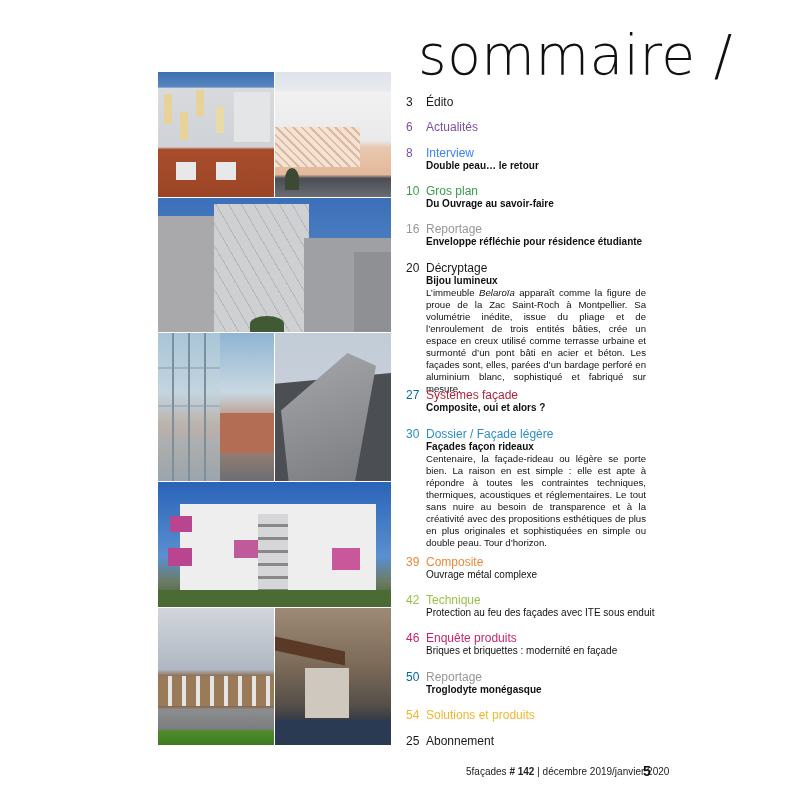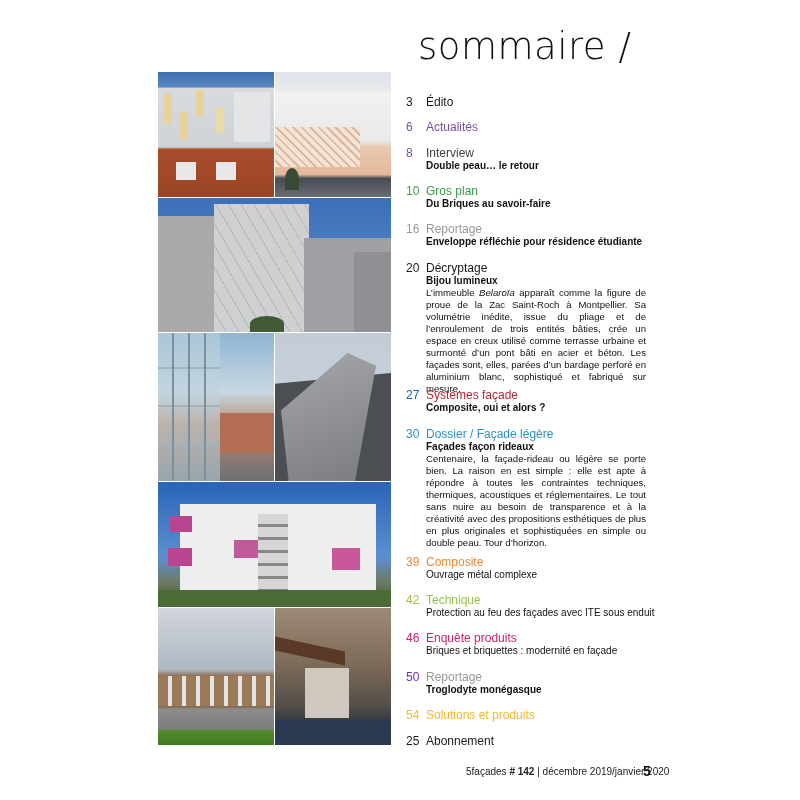--- a/index.html
+++ b/index.html
@@ -1,19 +1,19 @@
 <!DOCTYPE html>
 <html><head>
 <meta charset="utf-8">
 <style>
   html, body { margin:0; padding:0; }
   body { width:800px; height:800px; background:#ffffff; position:relative; overflow:hidden;
          font-family:"Liberation Sans", sans-serif; color:#1a1a1a; }
   .title { position:absolute; left:418px; top:28px; font-family:"DejaVu Sans", sans-serif;
-           font-weight:200; font-size:37px; letter-spacing:0.5px; color:#111; line-height:1; }
+           font-weight:200; font-size:55px; letter-spacing:0.5px; color:#111; line-height:1; }
   .collage { position:absolute; left:158px; top:72px; width:233px; height:673px; }
   .img { position:absolute; overflow:hidden; }
   .toc { position:absolute; left:406px; top:0; width:240px; }
   .entry { position:absolute; left:0; width:240px; }
   .entry .num { position:absolute; left:0; top:0; font-size:12px; line-height:14px; }
   .entry .sec { position:absolute; left:20px; top:0; font-size:12px; line-height:14px; white-space:nowrap; }
   .entry .sub { position:absolute; left:20px; top:14px; font-size:10px; font-weight:bold; line-height:12px; color:#111; white-space:nowrap; }
   .entry .body { position:absolute; left:20px; top:26px; width:220px; font-size:9.6px; line-height:12px; text-align:justify; color:#111; }
   .footer { position:absolute; left:466px; top:766px; font-size:10px; color:#222; white-space:nowrap; }
   .footer b { font-weight:bold; }
@@ -84,28 +84,28 @@
     <span class="sec" style="color:#1a1a1a">Édito</span>
   </div>
 
   <div class="entry" style="top:120px;">
     <span class="num" style="color:#7b4ea3">6</span>
     <span class="sec" style="color:#7b4ea3">Actualités</span>
   </div>
 
   <div class="entry" style="top:146px;">
     <span class="num" style="color:#7b4ea3">8</span>
-    <span class="sec" style="color:#404040">Interview</span>
+    <span class="sec" style="color:#3b82f6">Interview</span>
     <span class="sub">Double peau… le retour</span>
   </div>
 
   <div class="entry" style="top:184px;">
     <span class="num" style="color:#3a9a4a">10</span>
     <span class="sec" style="color:#3a9a4a">Gros plan</span>
-    <span class="sub">Du Briques au savoir-faire</span>
+    <span class="sub">Du Ouvrage au savoir-faire</span>
   </div>
 
   <div class="entry" style="top:222px;">
     <span class="num" style="color:#9a9696">16</span>
     <span class="sec" style="color:#9a9696">Reportage</span>
     <span class="sub">Enveloppe réfléchie pour résidence étudiante</span>
   </div>
 
   <div class="entry" style="top:261px;">
     <span class="num" style="color:#1a1a1a">20</span>
@@ -139,21 +139,21 @@
     <span class="sub" style="font-weight:normal;">Protection au feu des façades avec ITE sous enduit</span>
   </div>
 
   <div class="entry" style="top:631px;">
     <span class="num" style="color:#c9236e">46</span>
     <span class="sec" style="color:#c9236e">Enquête produits</span>
     <span class="sub" style="font-weight:normal;">Briques et briquettes : modernité en façade</span>
   </div>
 
   <div class="entry" style="top:670px;">
-    <span class="num" style="color:#6d28d9">50</span>
+    <span class="num" style="color:#0369a1">50</span>
     <span class="sec" style="color:#9a9696">Reportage</span>
     <span class="sub">Troglodyte monégasque</span>
   </div>
 
   <div class="entry" style="top:708px;">
     <span class="num" style="color:#f2b62e">54</span>
     <span class="sec" style="color:#f2b62e">Solutions et produits</span>
   </div>
 
   <div class="entry" style="top:734px;">

